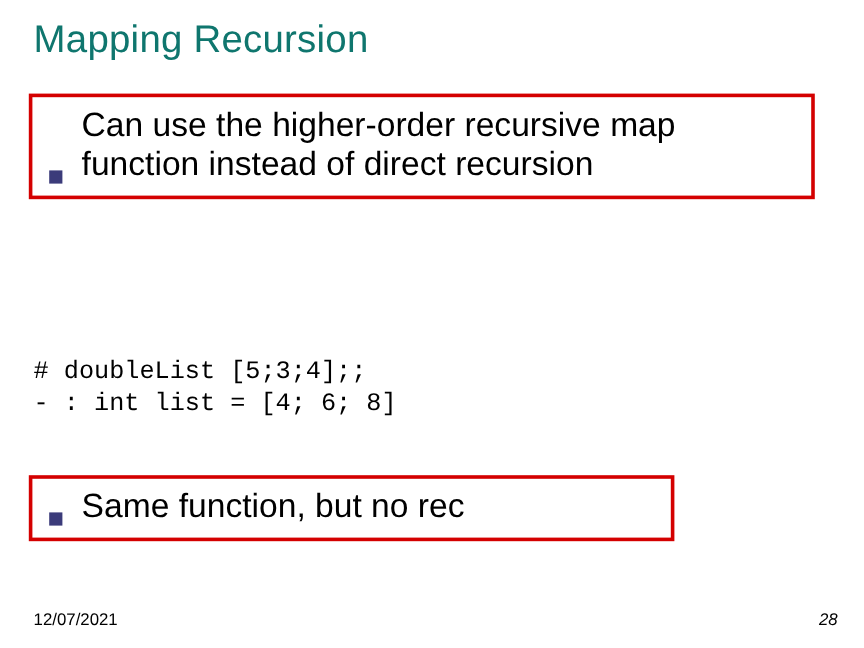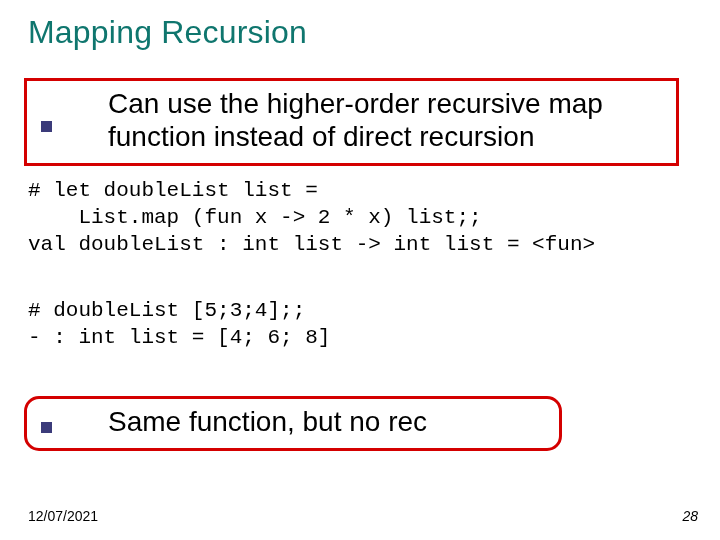--- a/index.html
+++ b/index.html
@@ -35,26 +35,24 @@
   }
   .bullet-block.b1 {
     left: 24px;
     top: 78px;
     width: 655px;
   }
   .bullet-block.b2 {
     left: 24px;
     top: 396px;
     width: 538px;
-    border-radius: 15px;
   }
   .bullet-row {
     display: flex;
-    align-items: center;
-    gap: 40px;
+    align-items: flex-end;
   }
   .bullet-sq {
     width: 11px;
     height: 11px;
     background: #3b3b7a;
     flex: 0 0 auto;
     margin-top: 12px;
     margin-right: 16px;
     margin-left: 4px;
   }
@@ -96,23 +94,20 @@
 
   <div class="title">Mapping Recursion</div>
 
   <div class="bullet-block b1">
     <div class="bullet-row">
       <span class="bullet-sq"></span>
       <span class="bullet-text">Can use the higher-order recursive map function instead of direct recursion</span>
     </div>
   </div>
 
-  <div class="code c1"># let doubleList list =
-    List.map (fun x -&gt; 2 * x) list;;
-val doubleList : int list -&gt; int list = &lt;fun&gt;</div>
 
   <div class="code c2"># doubleList [5;3;4];;
 - : int list = [4; 6; 8]</div>
 
   <div class="bullet-block b2">
     <div class="bullet-row">
       <span class="bullet-sq"></span>
       <span class="bullet-text">Same function, but no rec</span>
     </div>
   </div>

